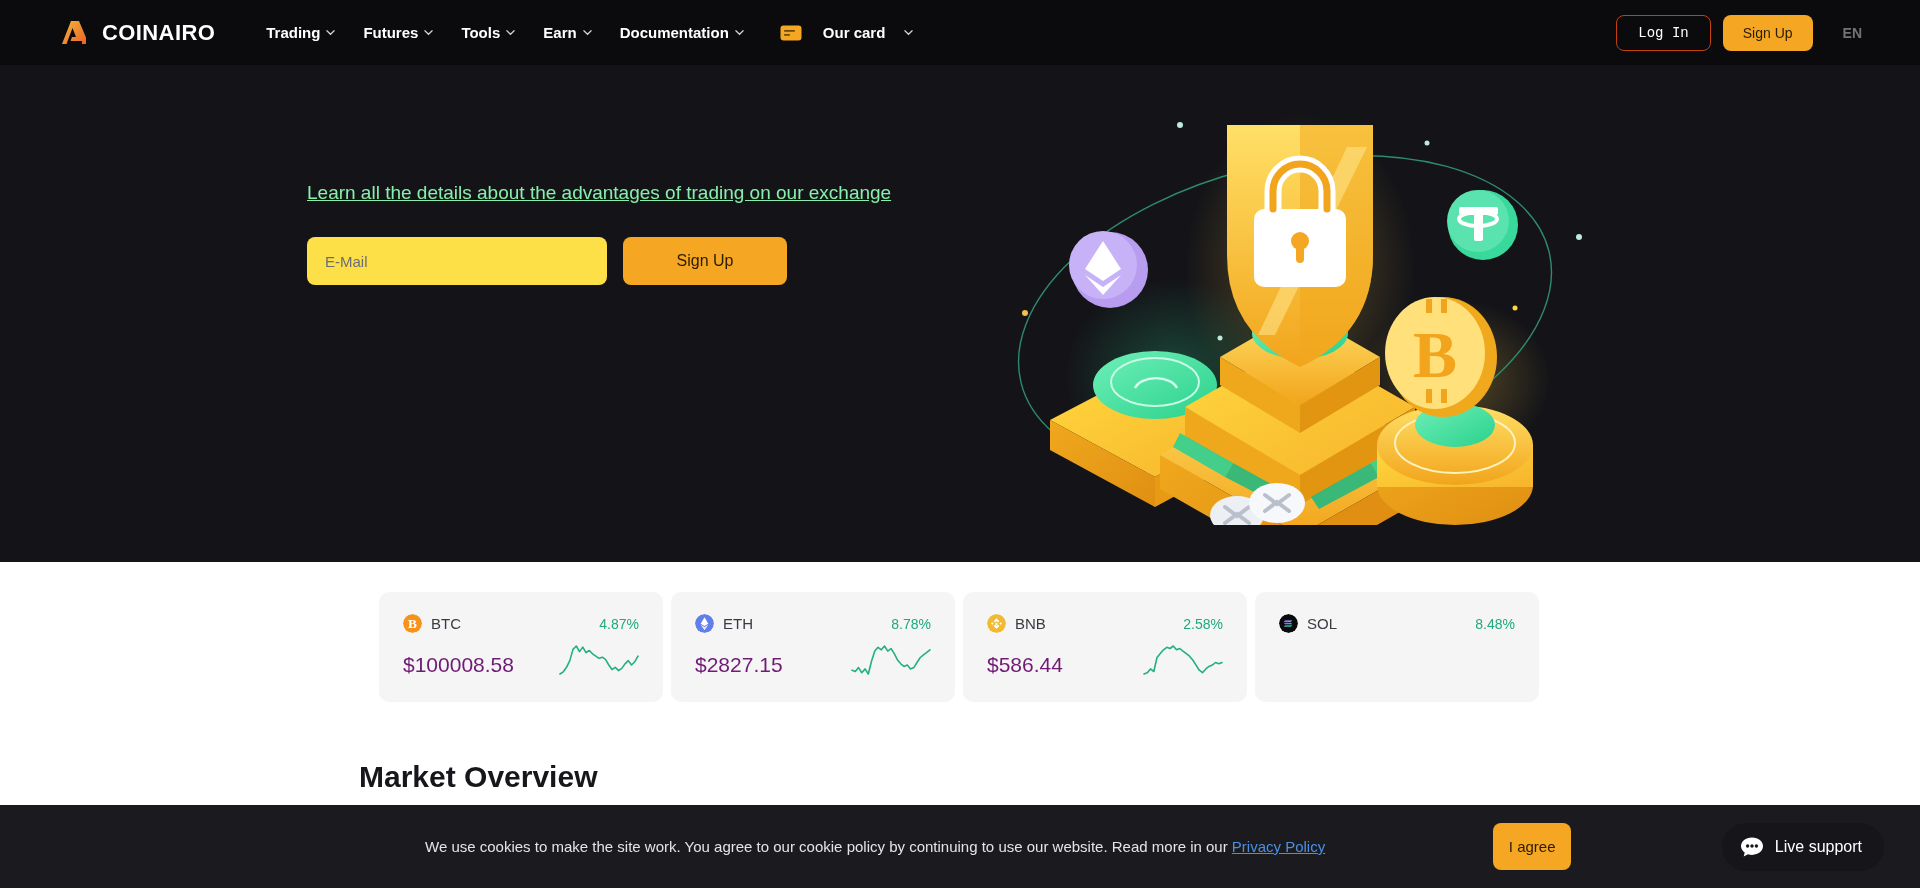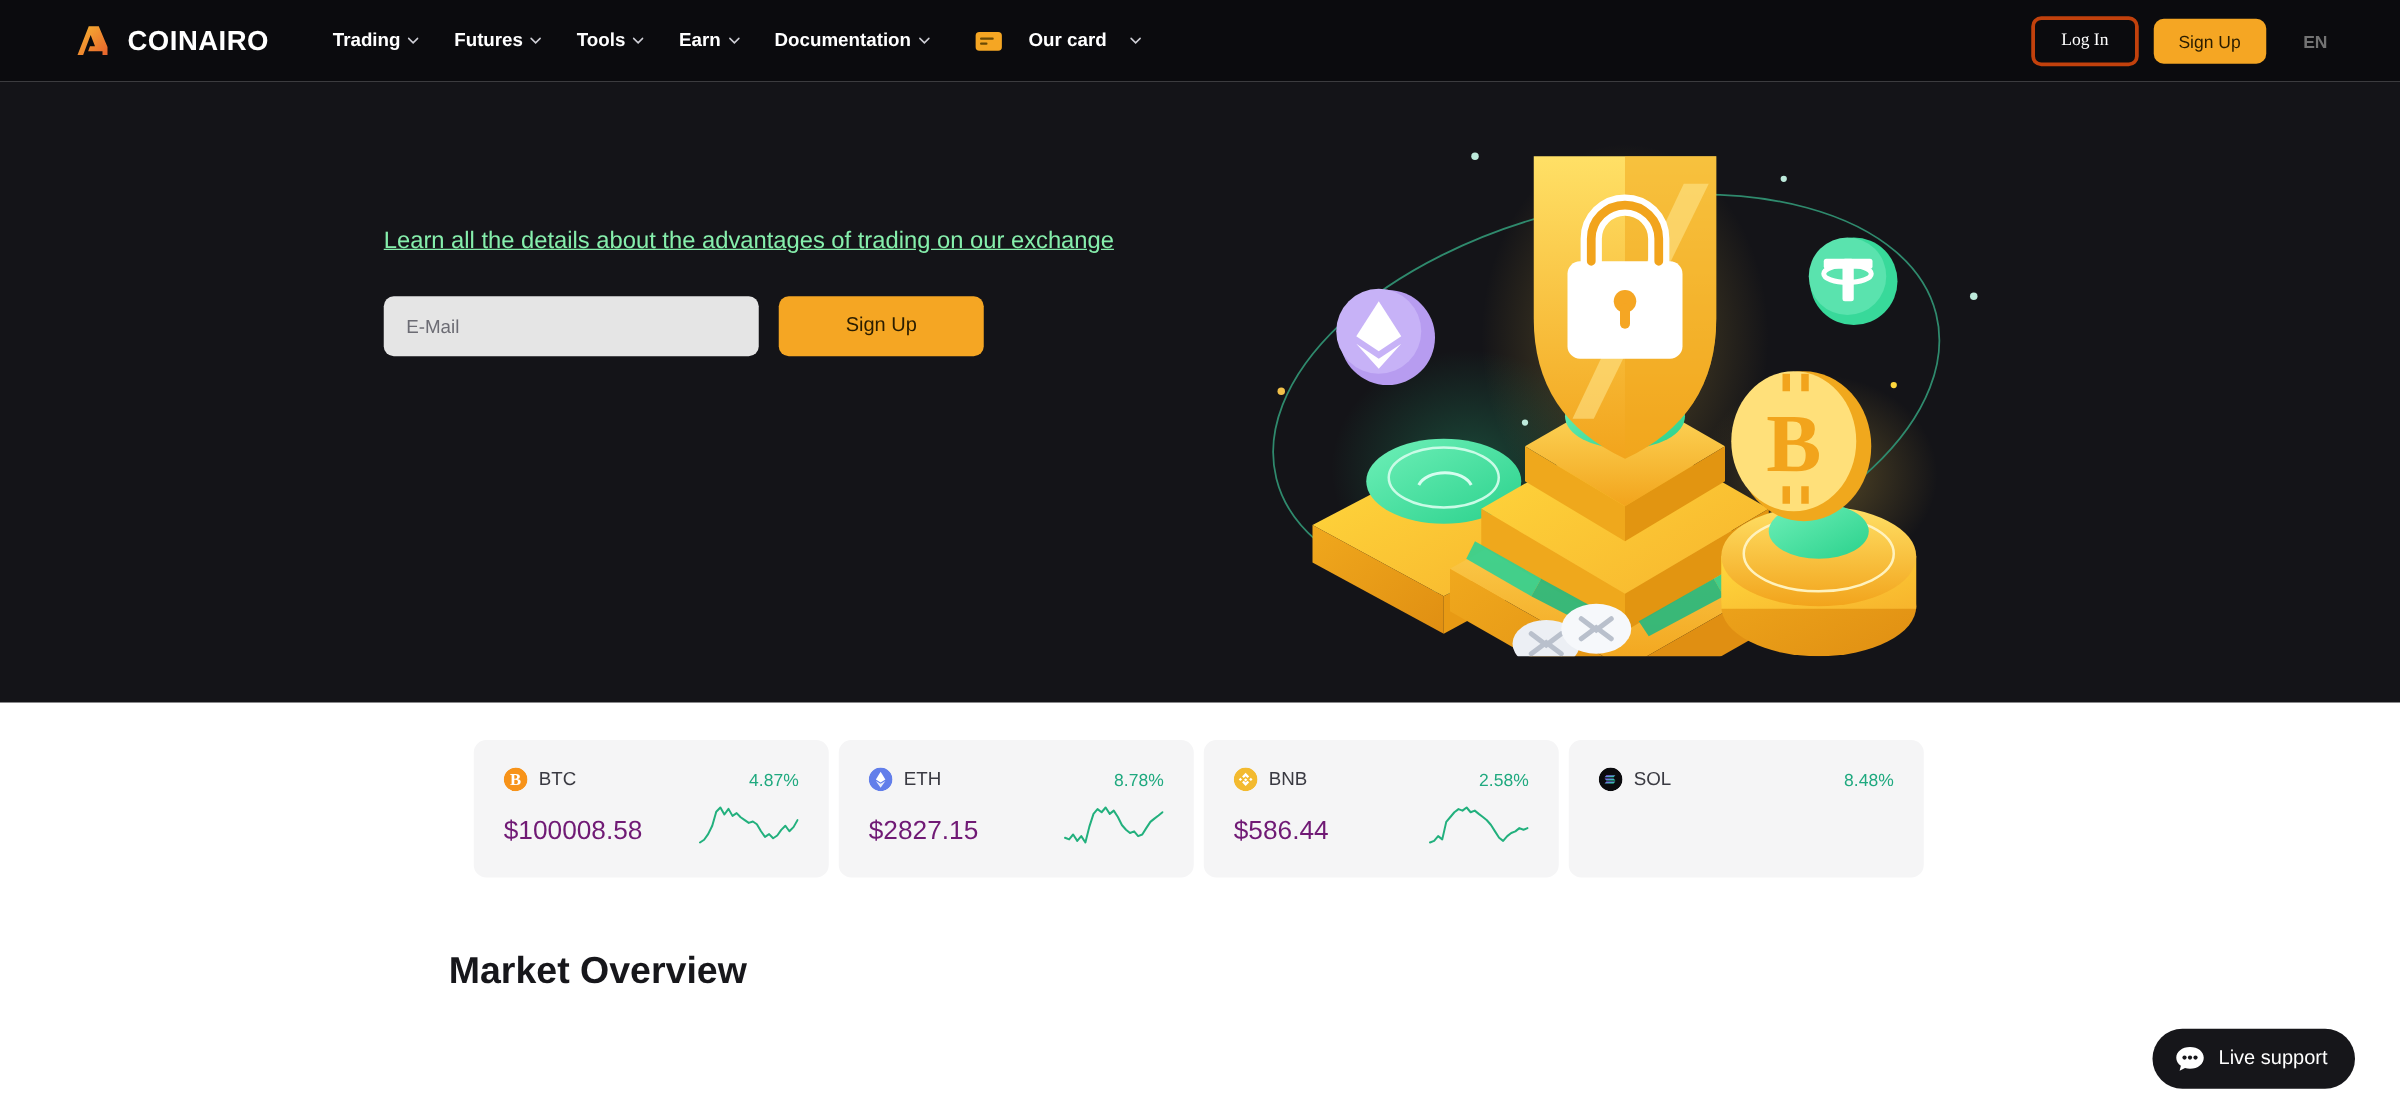--- a/index.html
+++ b/index.html
@@ -29,23 +29,23 @@
     display:flex; align-items:center; gap:6px;
     color:#ffffff; font-size:15px; font-weight:bold;
     padding:0 14px; height:65px; cursor:pointer;
     white-space:nowrap;
   }
   .chev { width:9px; height:9px; display:inline-block; }
   .card-ico { width:22px; height:16px; margin-right:2px; }
   .nav-spacer { flex:1; }
   .btn-login {
     color:#ffffff; font-size:14px;
-    border:3px solid #c2410c; border-radius:8px;
+    border:1px solid #c2410c; border-radius:8px;
     padding:9px 21px; background:transparent; cursor:pointer;
-    font-family:Liberation Serif, serif;
+    font-family:Liberation Mono, monospace;
   }
   .btn-signup-top {
     color:#2a1d00; font-size:14px; font-weight:500;
     background:#f5a623; border:none; border-radius:8px;
     padding:10px 20px; margin-left:12px; cursor:pointer;
     font-family:inherit;
   }
   .lang {
     color:#737373; font-size:14px; font-weight:bold;
     margin-left:30px; margin-right:58px; cursor:pointer;
@@ -62,21 +62,21 @@
   .hero-title {
     color:#ffffff; font-size:51px; line-height:59px;
     font-weight:bold; letter-spacing:-0.5px;
   }
   .hero-sub {
     color:#86efac; font-size:19px; margin-top:22px;text-decoration:underline;
   }
   .hero-form { display:flex; align-items:center; margin-top:33px; }
   .email-input {
     width:300px; height:48px; border:none; border-radius:8px;
-    background:#e5e5e5; padding:0 18px; font-size:15px;
+    background:#fde047; padding:0 18px; font-size:15px;
     color:#2c2c30; font-family:inherit; outline:none;
   }
   .email-input::placeholder { color:#6c6c74; }
   .btn-signup-hero {
     margin-left:16px; width:164px; height:48px;
     background:#f5a623; color:#2a1d00; border:none; border-radius:8px;
     font-size:16px; cursor:pointer; font-family:inherit;
   }
   .hero-art { position:absolute; left:975px; top:20px; width:640px; height:440px; }
 
@@ -412,20 +412,24 @@
           <path d="M6.4 11.8 h7.6 l-1.5 1.7 h-7.6 z" fill="url(#solg)"></path>
         </svg>
         <span class="tsym">SOL</span>
         <span class="tpct">8.48%</span>
       </div>
     </div>
   </div>
 
   <h2 class="market-heading">Market Overview</h2>
 
+  <div class="cookiebar">
+    <span class="cookie-text"><span>We use cookies to make the site work. You agree to our cookie policy by continuing to use our website. Read more in our </span><span class="cookie-link">Privacy Policy</span></span>
+    <button class="btn-agree">I agree</button>
+  </div>
 
   <div class="live-support">
     <svg class="ls-icon" viewBox="0 0 26 26">
       <path d="M13 3.5 C6.6 3.5 2 7.4 2 12.1 c0 2.6 1.4 4.9 3.7 6.4 l-1 4.1 l4.3 -2.3 c1.3 .4 2.6 .6 4 .6 c6.4 0 11 -3.9 11 -8.8 S19.4 3.5 13 3.5 Z" fill="#ffffff"></path>
       <circle cx="8.6" cy="12" r="1.7" fill="#16161a"></circle>
         <circle cx="13" cy="12" r="1.7" fill="#16161a"></circle>
         <circle cx="17.4" cy="12" r="1.7" fill="#16161a"></circle>
     </svg>
     <span class="ls-label">Live support</span>
   </div>

